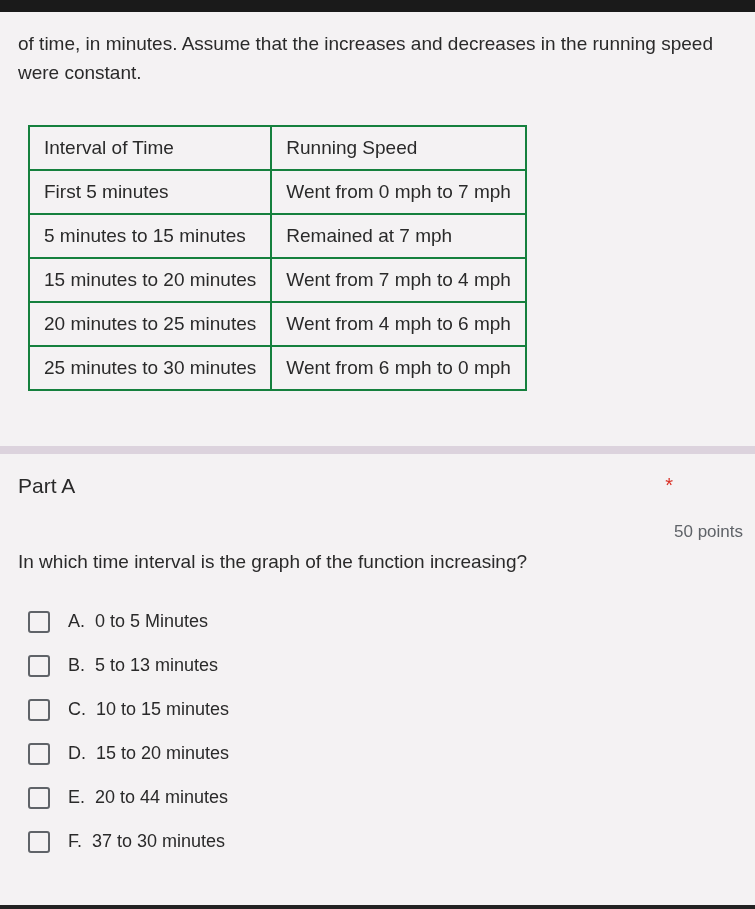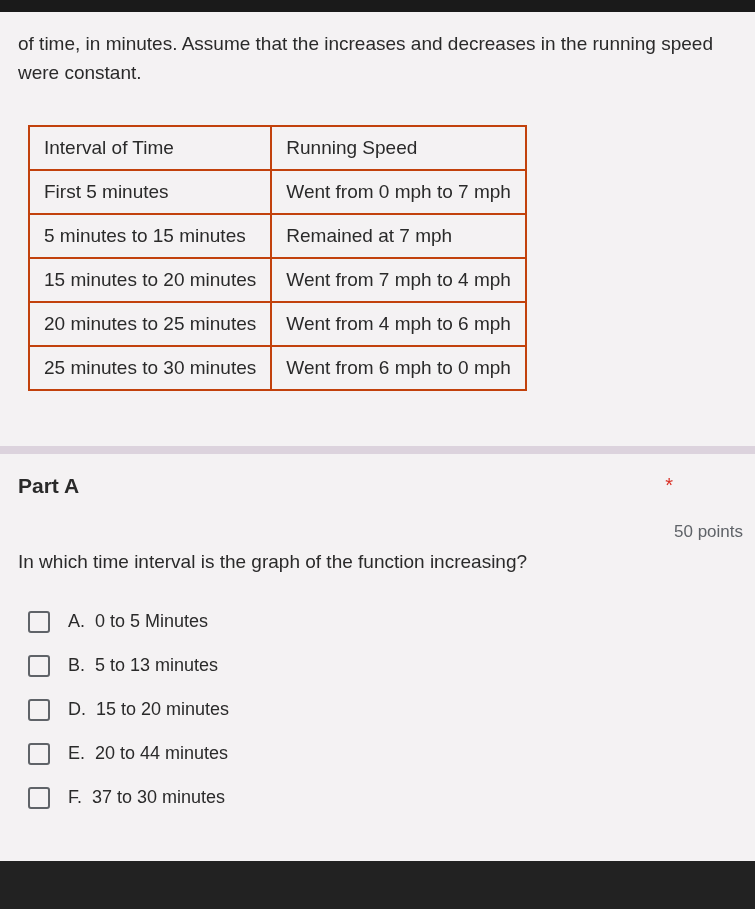--- a/index.html
+++ b/index.html
@@ -23,21 +23,21 @@
       font-size: 19px;
       line-height: 1.5;
       margin-bottom: 38px;
     }
     .data-table {
       border-collapse: collapse;
       margin-bottom: 55px;
       margin-left: 10px;
     }
     .data-table td {
-      border: 2px solid #c2410c;
+      border: 2px solid #15803d;
       padding: 10px 14px;
       font-size: 19px;
       color: #2a2a2a;
       font-weight: 500;
     }
     .data-table td.header {
       font-weight: 500;
     }
     .divider {
       height: 8px;
@@ -45,21 +45,21 @@
       margin: 0 -18px 20px -18px;
     }
     .part-header {
       display: flex;
       justify-content: space-between;
       align-items: flex-start;
       margin-bottom: 6px;
     }
     .part-label {
       font-size: 21px;
-      font-weight: bold;
+      font-weight: normal;
       color: #2a2a2a;
     }
     .required {
       color: #d93025;
       font-size: 20px;
       margin-right: 70px;
     }
     .points {
       color: #5f6368;
       font-size: 17px;
@@ -155,20 +155,24 @@
     <div class="option">
       <div class="checkbox"></div>
       <span class="option-label"><span>A.</span>&nbsp;&nbsp;<span>0 to 5 Minutes</span></span>
     </div>
     <div class="option">
       <div class="checkbox"></div>
       <span class="option-label"><span>B.</span>&nbsp;&nbsp;<span>5 to 13 minutes</span></span>
     </div>
     <div class="option">
       <div class="checkbox"></div>
+      <span class="option-label"><span>C.</span>&nbsp;&nbsp;<span>10 to 15 minutes</span></span>
+    </div>
+    <div class="option">
+      <div class="checkbox"></div>
       <span class="option-label"><span>D.</span>&nbsp;&nbsp;<span>15 to 20 minutes</span></span>
     </div>
     <div class="option">
       <div class="checkbox"></div>
       <span class="option-label"><span>E.</span>&nbsp;&nbsp;<span>20 to 44 minutes</span></span>
     </div>
     <div class="option">
       <div class="checkbox"></div>
       <span class="option-label"><span>F.</span>&nbsp;&nbsp;<span>37 to 30 minutes</span></span>
     </div>

